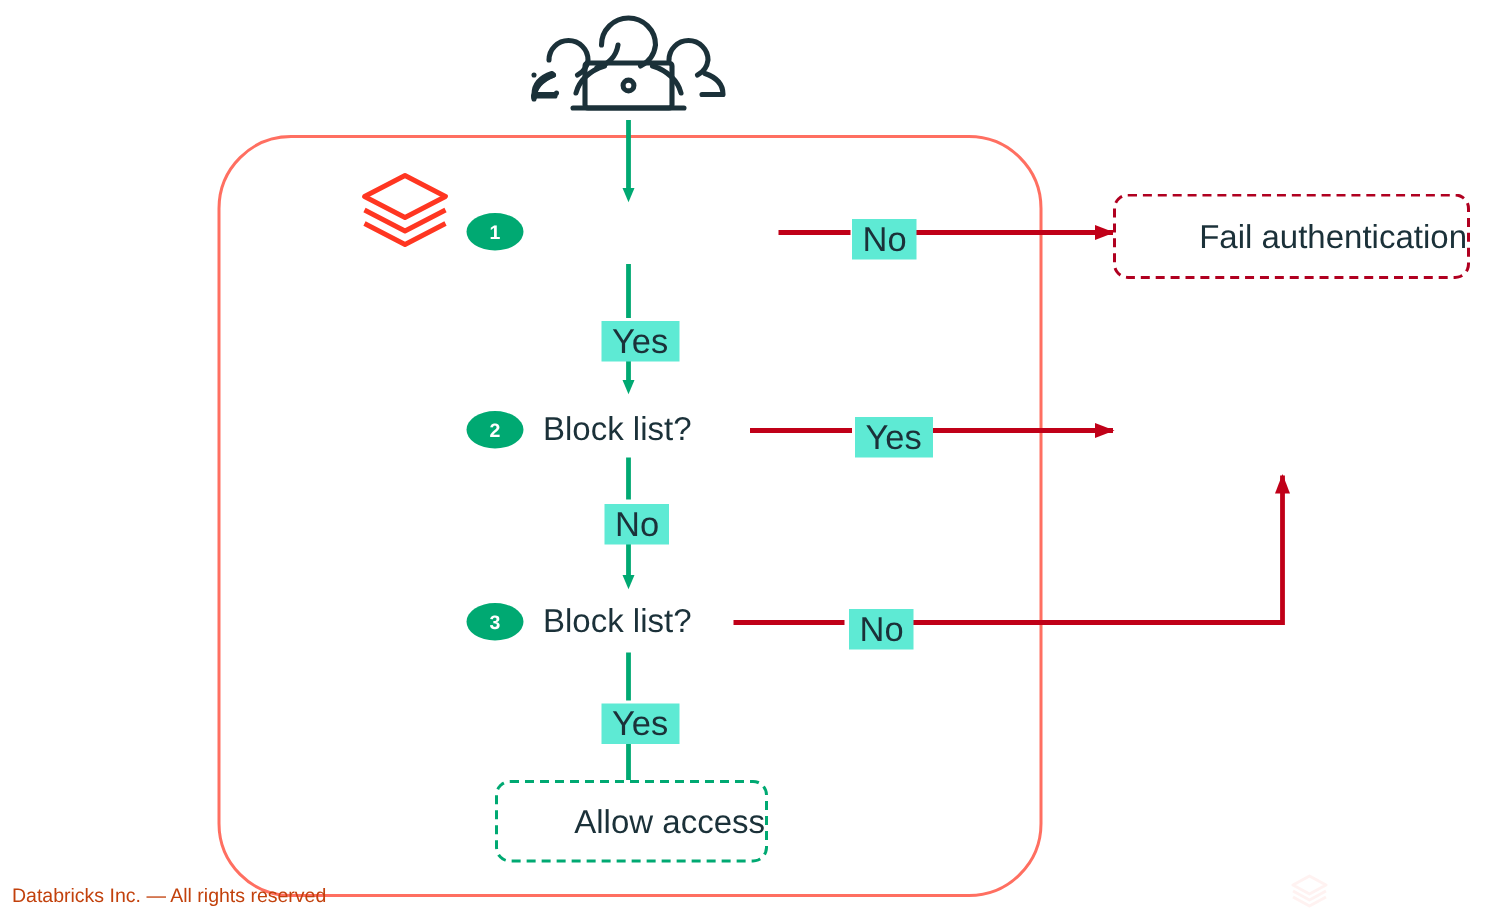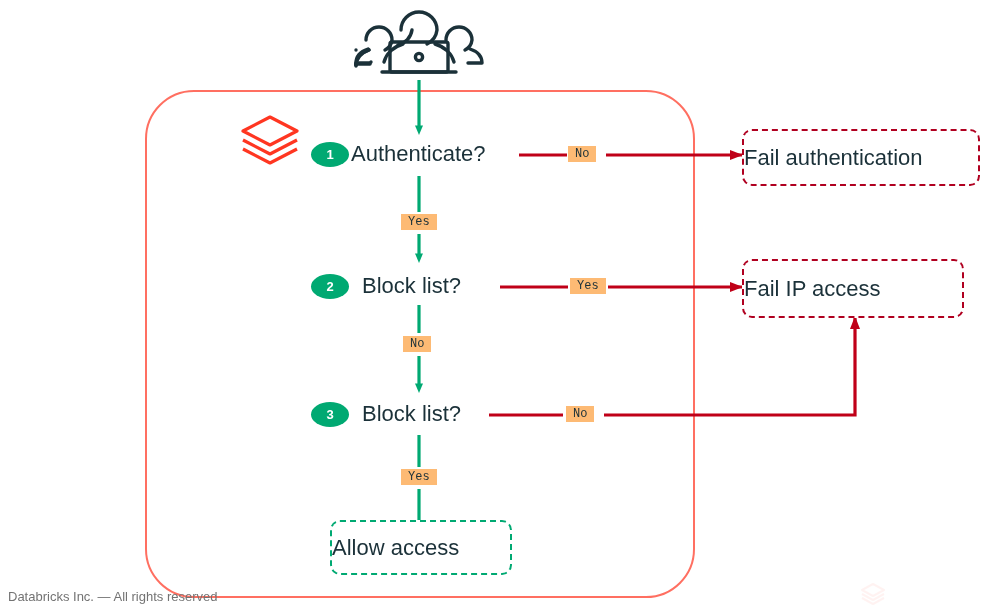--- a/index.html
+++ b/index.html
@@ -28,64 +28,64 @@
     position: absolute;
     color: #1B3139;
     font-size: 22px;
     line-height: 1;
     white-space: nowrap;
     font-family: "Liberation Sans", sans-serif;
   }
   .edge-label {
     position: absolute;
     color: #1B3139;
-    font-size: 12px;
+    font-size: 23px;
     line-height: 1;
     white-space: nowrap;
-    background: #fdba74;
+    background: #5eead4;
     padding: 2px 7px;
-    font-family: Liberation Mono, monospace;
+    font-family: Liberation Sans, sans-serif;
   }
   .step-badge {
     position: absolute;
     width: 38px;
     height: 25px;
     border-radius: 50%;
     background: #00A972;
     color: #ffffff;
     font-size: 13px;
     font-weight: bold;
     display: flex;
     align-items: center;
     justify-content: center;
     font-family: "Liberation Sans", sans-serif;
   }
   .term-box {
     position: absolute;
     display: flex;
     align-items: center;
-    justify-content: flex-start;
+    justify-content: flex-end;
     border-radius: 10px;
     font-size: 22px;
     color: #1B3139;
     background: #ffffff;
     font-family: "Liberation Sans", sans-serif;
   }
   .term-fail {
     border: 2px dashed #B00020;
   }
   .term-allow {
     border: 2px dashed #00A972;
   }
   .watermark-text {
     position: absolute;
     left: 8px;
     top: 589px;
     font-size: 13px;
-    color: #737373;
+    color: #c2410c;
     white-space: nowrap;
     font-family: "Liberation Sans", sans-serif;
   }
 </style>
 </head>
 <body>
 
 <div id="stage">
 
   <svg id="svg-layer" viewBox="0 0 1000 609">
@@ -149,42 +149,38 @@
     </g>
 
     <g class="watermark-logo-group" stroke="#FF3621" stroke-width="2" fill="none" opacity="0.06" stroke-linejoin="round">
       <path d="M862,590 L873,584 L884,590 L873,596 Z"></path>
       <path d="M862,594 L873,600 L884,594"></path>
       <path d="M862,598 L873,604 L884,598"></path>
     </g>
   </svg>
 
   <div class="step-badge" style="left:311px; top:142px;">1</div>
-  <div class="node-text" style="left:351px; top:143px;">Authenticate?</div>
 
   <div class="step-badge" style="left:311px; top:274px;">2</div>
   <div class="node-text" style="left:362px; top:275px;text-align:right;">Block list?</div>
 
   <div class="step-badge" style="left:311px; top:402px;">3</div>
   <div class="node-text" style="left:362px; top:403px;">Block list?</div>
 
   <div class="edge-label" style="left:568px; top:146px;">No</div>
   <div class="edge-label" style="left:401px; top:214px;">Yes</div>
   <div class="edge-label" style="left:570px; top:278px;">Yes</div>
   <div class="edge-label" style="left:403px; top:336px;">No</div>
   <div class="edge-label" style="left:566px; top:406px;">No</div>
   <div class="edge-label" style="left:401px; top:469px;">Yes</div>
 
   <div class="term-box term-fail" style="left:742px; top:129px; width:234px; height:53px;">
     <span>Fail authentication</span>
   </div>
 
-  <div class="term-box term-fail" style="left:742px; top:259px; width:218px; height:55px;">
-    <span>Fail IP access</span>
-  </div>
 
   <div class="term-box term-allow" style="left:330px; top:520px; width:178px; height:51px;">
     <span>Allow access</span>
   </div>
 
   <div class="watermark-text">Databricks Inc. — All rights reserved</div>
 
 </div>
 
 </body></html>

